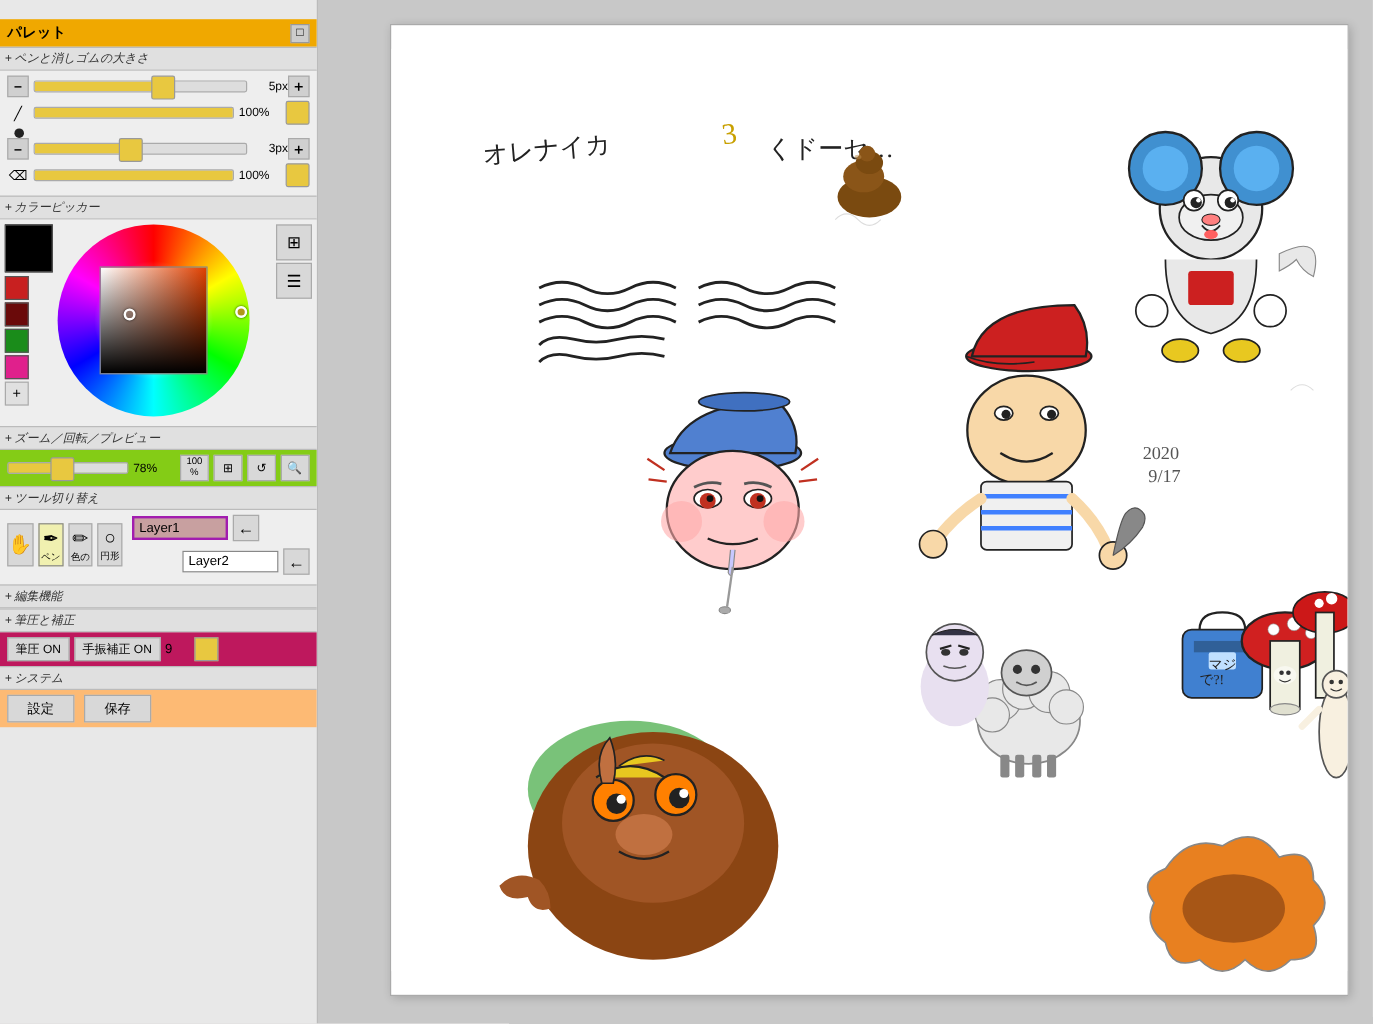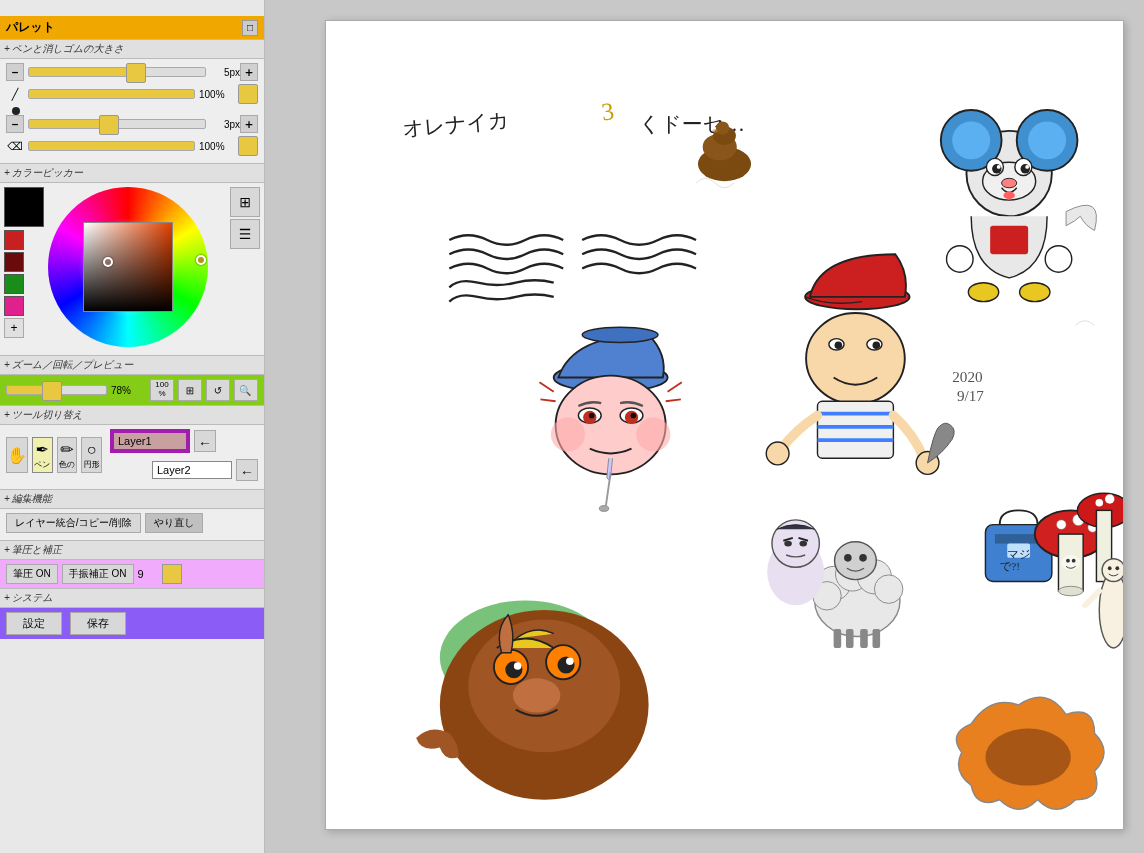--- a/index.html
+++ b/index.html
@@ -305,21 +305,21 @@
     .tool-btn.active {
       background: #f0f0b0;
       border-color: #888;
     }
     .tool-btn-label {
       font-size: 8px;
       text-align: center;
     }
     .layer-input {
       background: #c8a0a0;
-      border: 4px solid #a21caf;
+      border: 2px solid #a21caf;
       padding: 2px 4px;
       font-size: 11px;
       width: 80px;
     }
     .layer-arrow {
       width: 22px; height: 22px;
       background: #d8d8d8;
       border: 1px solid #aaa;
       display: flex; align-items: center; justify-content: center;
       cursor: pointer;
@@ -362,21 +362,21 @@
       cursor: pointer;
       font-size: 10px;
     }
     .edit-btn.emphasis {
       background: #c0c0c0;
     }
 
     
     .pressure-section {
       padding: 4px 6px;
-      background: #f0abfc;
+      background: #be185d;
     }
     .pressure-row {
       display: flex;
       align-items: center;
       gap: 4px;
     }
     .pressure-toggle {
       background: #d8d8d8;
       border: 1px solid #aaa;
       padding: 2px 6px;
@@ -389,21 +389,21 @@
     }
     .pressure-swatch {
       width: 20px; height: 20px;
       background: #e8c840;
       border: 1px solid #999;
     }
 
     
     .system-section {
       padding: 4px 6px;
-      background: #8b5cf6;
+      background: #fdba74;
     }
     .system-btn-row {
       display: flex;
       gap: 8px;
     }
     .system-btn {
       background: #d8d8d8;
       border: 1px solid #aaa;
       padding: 3px 16px;
       cursor: pointer;
@@ -554,26 +554,20 @@
         </div>
         <div class="layer-row2">
           <input class="layer-input2" value="Layer2" readonly="" style="">
           <div class="layer-arrow">←</div>
         </div>
       </div>
     </div>
   </div>
 
   <div class="section-header">編集機能</div>
-  <div class="edit-section">
-    <div class="edit-btn-row">
-      <button class="edit-btn">レイヤー統合/コピー/削除</button>
-      <button class="edit-btn emphasis">やり直し</button>
-    </div>
-  </div>
 
   <div class="section-header">筆圧と補正</div>
   <div class="pressure-section">
     <div class="pressure-row">
       <button class="pressure-toggle">筆圧 ON</button>
       <button class="pressure-toggle">手振補正 ON</button>
       <span class="pressure-number">9</span>
       <div class="pressure-swatch"></div>
     </div>
   </div>

